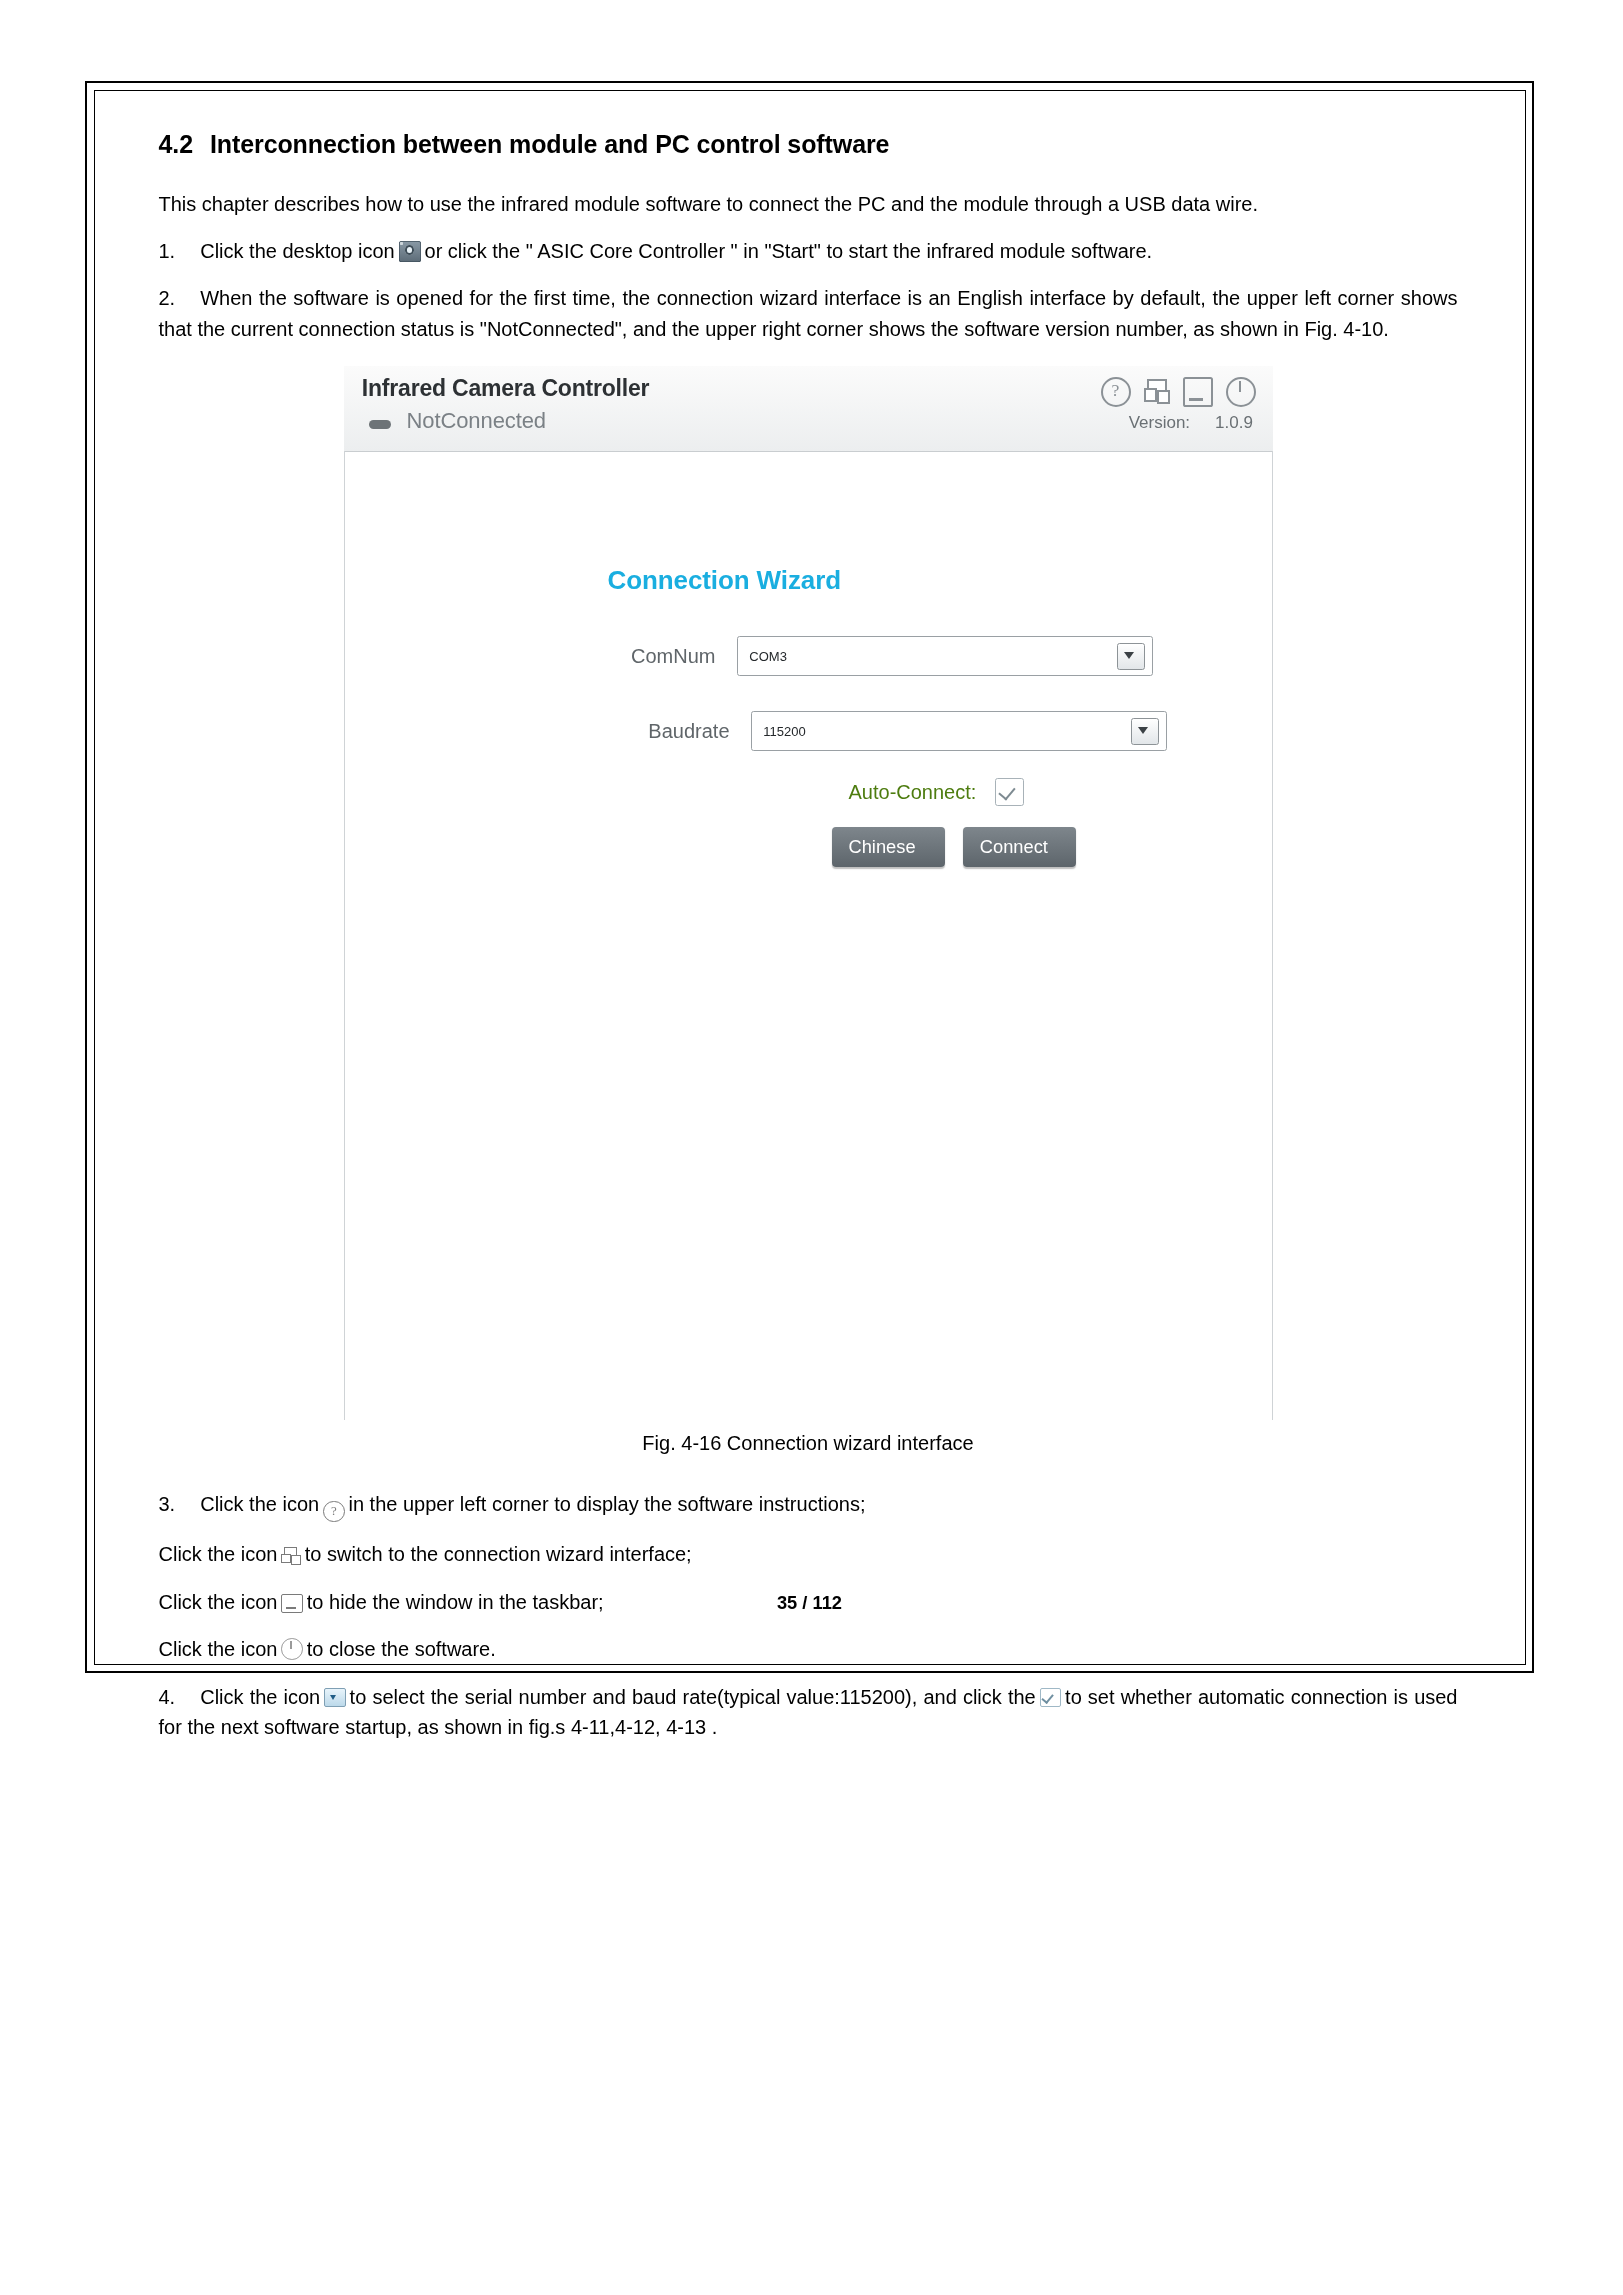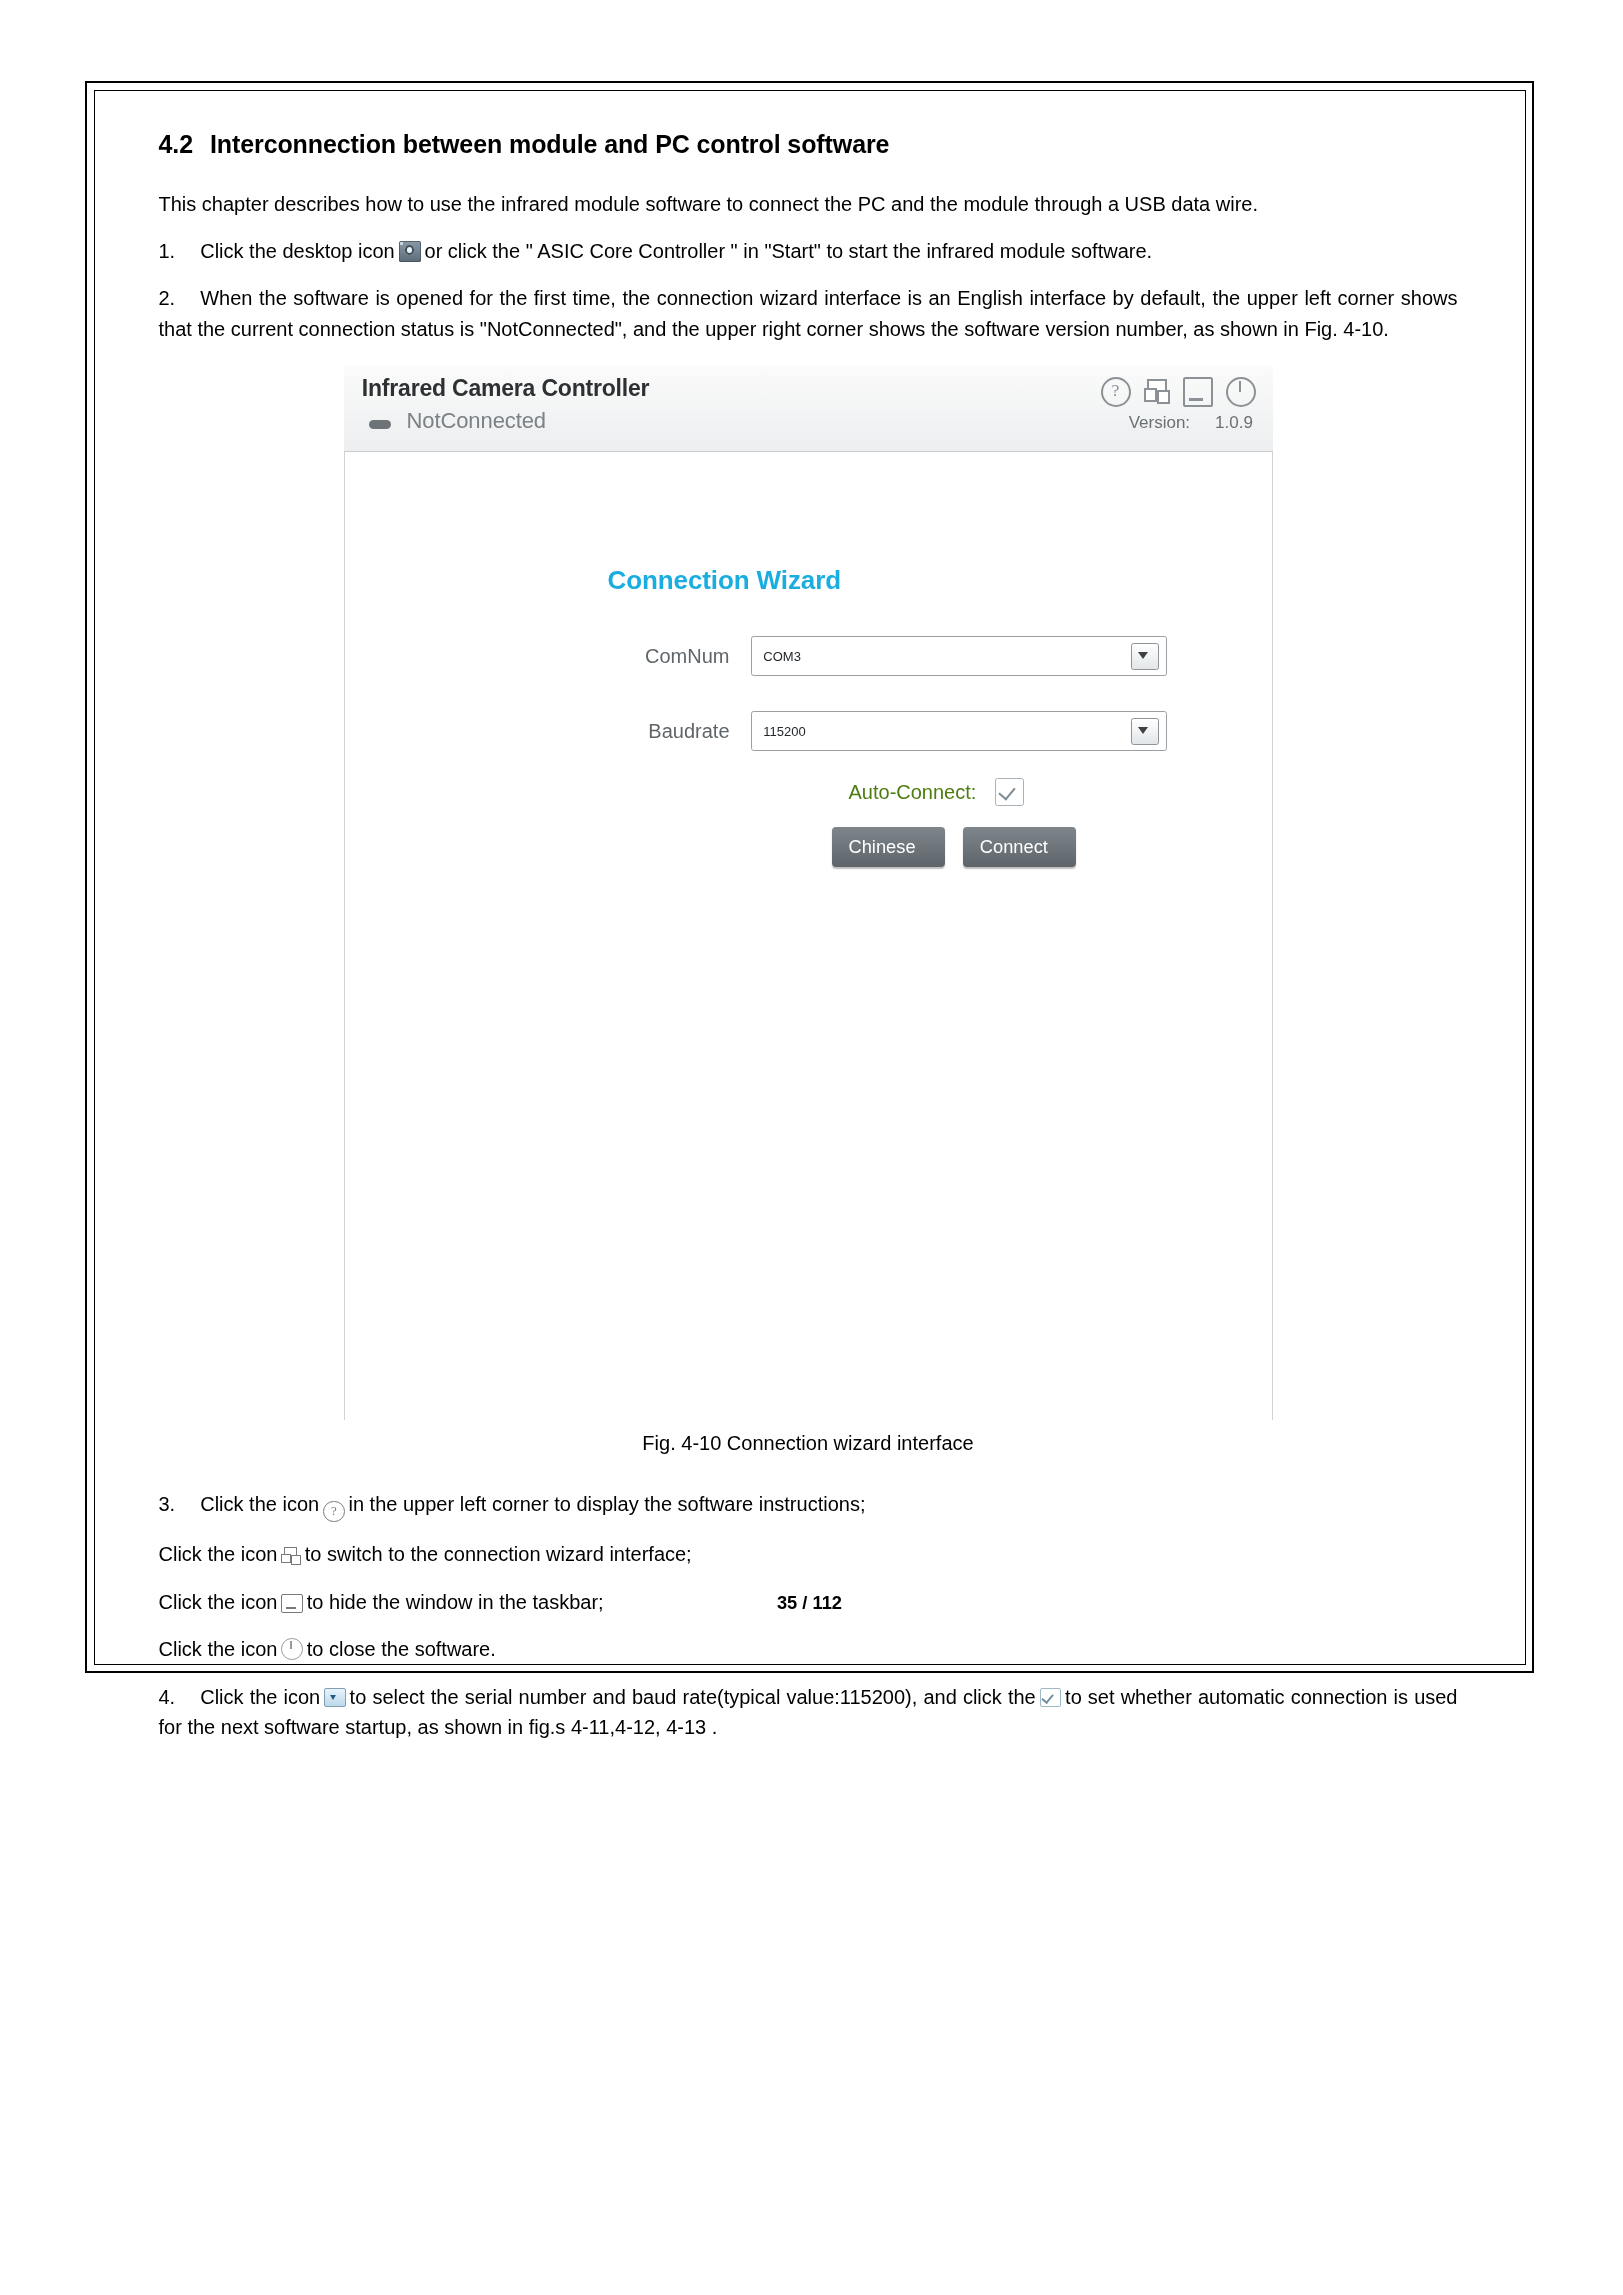--- a/index.html
+++ b/index.html
@@ -428,21 +428,21 @@
 
             <div class="version-row">
               <span>Version:</span>
               <span>1.0.9</span>
             </div>
           </div>
 
           <div class="app-body">
             <div class="wizard-heading">Connection Wizard</div>
 
-            <div class="field-row" style="left:263px; top:185px;justify-content:flex-end;">
+            <div class="field-row" style="left:249px; top:185px;justify-content:flex-end;">
               <div class="field-label" style="width:122px; margin-right:21px;">ComNum</div>
               <div class="field-input">
                 <span class="val">COM3</span>
                 <span class="caret-box"></span>
               </div>
             </div>
 
             <div class="field-row" style="left:263px; top:260px;">
               <div class="field-label" style="width:122px; margin-right:21px;">Baudrate</div>
               <div class="field-input">
@@ -456,21 +456,21 @@
               <span class="checkbox"></span>
             </div>
 
             <div class="btn-row">
               <div class="btn">Chinese</div>
               <div class="btn">Connect</div>
             </div>
           </div>
         </div>
 
-        <div class="figure-caption">Fig. 4-10 Connection wizard interface</div>
+        <div class="figure-caption">Fig. 4-16 Connection wizard interface</div>
       </div>
 
       <p class="body nojust" style="margin-top:34px;">
         <span>3.</span><span class="indent-gap"></span><span>Click the icon</span><span class="inline-icon icon-help">?</span><span>in the upper left corner to display the software instructions;</span>
       </p>
 
       <p class="body nojust">
         <span>Click the icon</span><span class="inline-icon icon-wizard"><span class="sq1"></span><span class="sq2"></span><span class="sq3"></span></span><span>to switch to the connection wizard interface;</span>
       </p>
 

